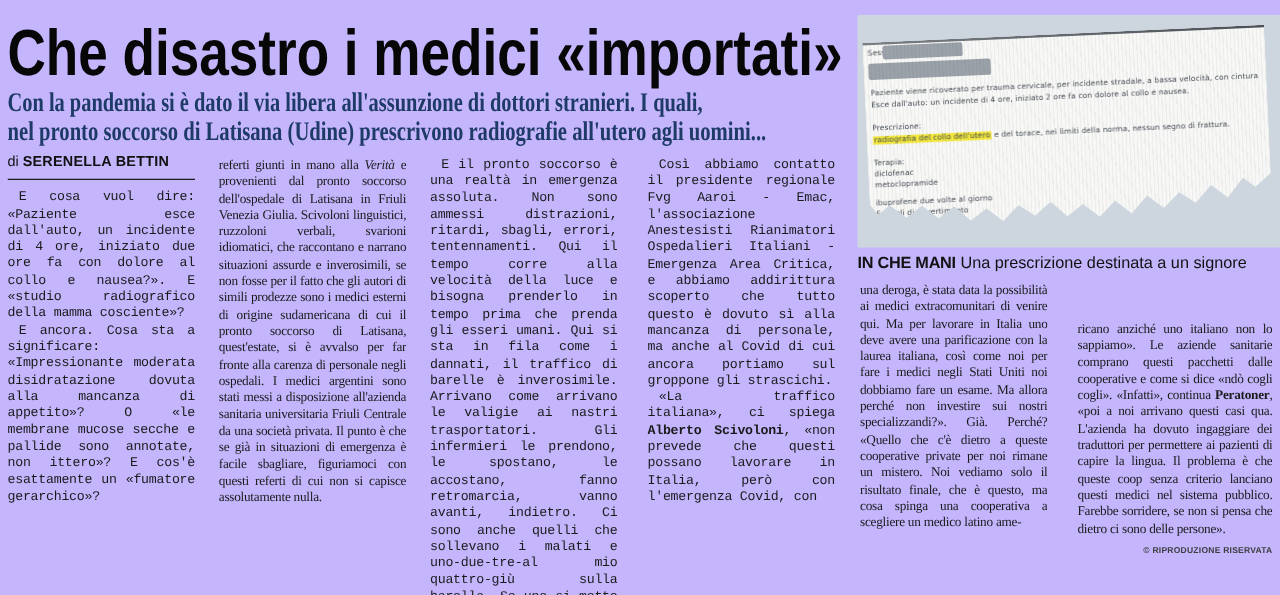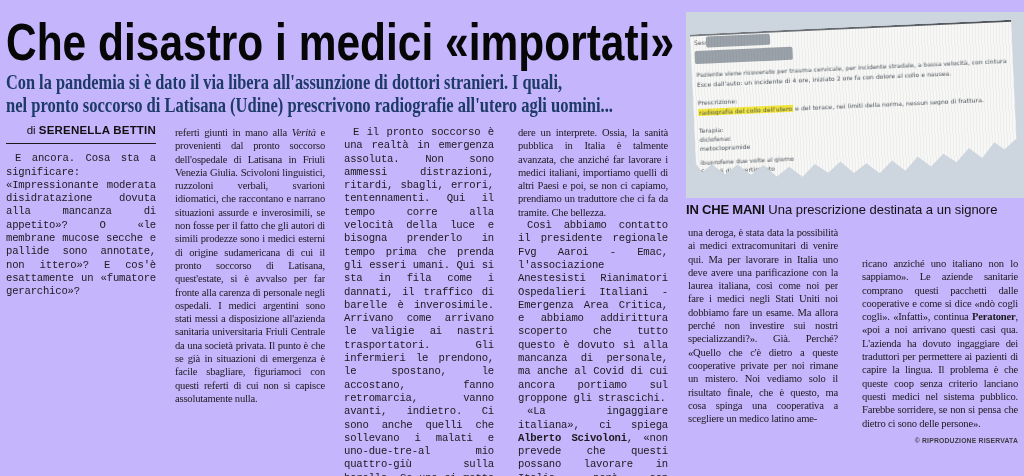--- a/index.html
+++ b/index.html
@@ -28,21 +28,21 @@
   }
   .col p { margin:0; }
   .col p.indent { text-indent:9px;font-family:Liberation Mono, monospace; }
   .bullet { color:#1e3a66; font-size:9px; letter-spacing:0; }
   .ital { font-style:italic; }
   .bold { font-weight:bold; }
   .byline {
     font-family:"Liberation Sans", sans-serif; font-size:11.5px;
     letter-spacing:0; color:#111;
     border-bottom:1.5px solid #1a1a1a;
-    padding-bottom:6px; margin-bottom:8px; text-align:right;
+    padding-bottom:6px; margin-bottom:8px; text-align:left;
   }
   .byline .author { font-weight:700; letter-spacing:0.2px; }
   .reproduction {
     font-family:"Liberation Sans", sans-serif; font-size:6.8px;
     font-weight:700; color:#3d3d3d; text-align:right;
     letter-spacing:0.2px; margin-top:4px;
   }
   
   .photo-box {
     position:absolute; left:686px; top:12px; width:338px; height:186px;
@@ -119,35 +119,35 @@
   <div class="caption">
     <span class="cap-label">IN CHE MANI</span>
     <span>Una prescrizione destinata a un signore</span>
   </div>
 
   <div class="col" id="col1">
     <div class="byline">
       <span>di</span>
       <span class="author">SERENELLA BETTIN</span>
     </div>
+    <p class="indent">E cosa vuol dire: «Paziente esce dall'auto, un incidente di 4 ore, iniziato due ore fa con dolore al collo e nausea?». E «studio radiografico della mamma cosciente»?</p>
     <p class="indent">E ancora. Cosa sta a significare: «Impressionante moderata disidratazione dovuta alla mancanza di appetito»? O «le membrane mucose secche e pallide sono annotate, non ittero»? E cos'è esattamente un «fumatore gerarchico»?</p>
   </div>
 
   <div class="col" id="col2">
     <p><span>referti giunti in mano alla </span><span class="ital">Verità</span><span> e provenienti dal pronto soccorso dell'ospedale di Latisana in Friuli Venezia Giulia. Scivoloni linguistici, ruzzoloni verbali, svarioni idiomatici, che raccontano e narrano situazioni assurde e inverosimili, se non fosse per il fatto che gli autori di simili prodezze sono i medici esterni di origine sudamericana di cui il pronto soccorso di Latisana, quest'estate, si è avvalso per far fronte alla carenza di personale negli ospedali. I medici argentini sono stati messi a disposizione all'azienda sanitaria universitaria Friuli Centrale da una società privata. Il punto è che se già in situazioni di emergenza è facile sbagliare, figuriamoci con questi referti di cui non si capisce assolutamente nulla.</span></p>
   </div>
 
   <div class="col" id="col3">
     <p class="indent">E il pronto soccorso è una realtà in emergenza assoluta. Non sono ammessi distrazioni, ritardi, sbagli, errori, tentennamenti. Qui il tempo corre alla velocità della luce e bisogna prenderlo in tempo prima che prenda gli esseri umani. Qui si sta in fila come i dannati, il traffico di barelle è inverosimile. Arrivano come arrivano le valigie ai nastri trasportatori. Gli infermieri le prendono, le spostano, le accostano, fanno retromarcia, vanno avanti, indietro. Ci sono anche quelli che sollevano i malati e uno-due-tre-al mio quattro-giù sulla barella. Se uno si mette anche a perdere tempo per interpretare quello che un medico sudamericano, con tutto il rispetto, voglia dire, campa cavallo. Tanto che ora l'ospedale ha deciso di pren-</p>
   </div>
 
   <div class="col" id="col4">
-    <p>dere un interprete. Ossia, la sanità pubblica in Italia è talmente avanzata, che anziché far lavorare i medici italiani, importiamo quelli di altri Paesi e poi, se non ci capiamo, prendiamo un traduttore che ci fa da tramite. Che bellezza.</p>
     <p class="indent">Così abbiamo contatto il presidente regionale Fvg Aaroi - Emac, l'associazione Anestesisti Rianimatori Ospedalieri Italiani - Emergenza Area Critica, e abbiamo addirittura scoperto che tutto questo è dovuto sì alla mancanza di personale, ma anche al Covid di cui ancora portiamo sul groppone gli strascichi.</p>
-    <p class="indent"><span>«La ingaggiare italiana», ci spiega </span><span class="bold">Alberto Scivoloni</span><span>, «non prevede che questi possano lavorare in Italia, però con l'emergenza Covid, con</span></p>
+    <p class="indent"><span>«La traffico italiana», ci spiega </span><span class="bold">Alberto Scivoloni</span><span>, «non prevede che questi possano lavorare in Italia, però con l'emergenza Covid, con</span></p>
   </div>
 
   <div class="col" id="col5">
     <p>una deroga, è stata data la possibilità ai medici extracomunitari di venire qui. Ma per lavorare in Italia uno deve avere una parificazione con la laurea italiana, così come noi per fare i medici negli Stati Uniti noi dobbiamo fare un esame. Ma allora perché non investire sui nostri specializzandi?». Già. Perché? «Quello che c'è dietro a queste cooperative private per noi rimane un mistero. Noi vediamo solo il risultato finale, che è questo, ma cosa spinga una cooperativa a scegliere un medico latino ame-</p>
   </div>
 
   <div class="col" id="col6">
     <p><span>ricano anziché uno italiano non lo sappiamo». Le aziende sanitarie comprano questi pacchetti dalle cooperative e come si dice «ndò cogli cogli». «Infatti», continua </span><span class="bold">Peratoner</span><span>, «poi a noi arrivano questi casi qua. L'azienda ha dovuto ingaggiare dei traduttori per permettere ai pazienti di capire la lingua. Il problema è che queste coop senza criterio lanciano questi medici nel sistema pubblico. Farebbe sorridere, se non si pensa che dietro ci sono delle persone».</span></p>
     <div class="reproduction">© RIPRODUZIONE RISERVATA</div>
   </div>

